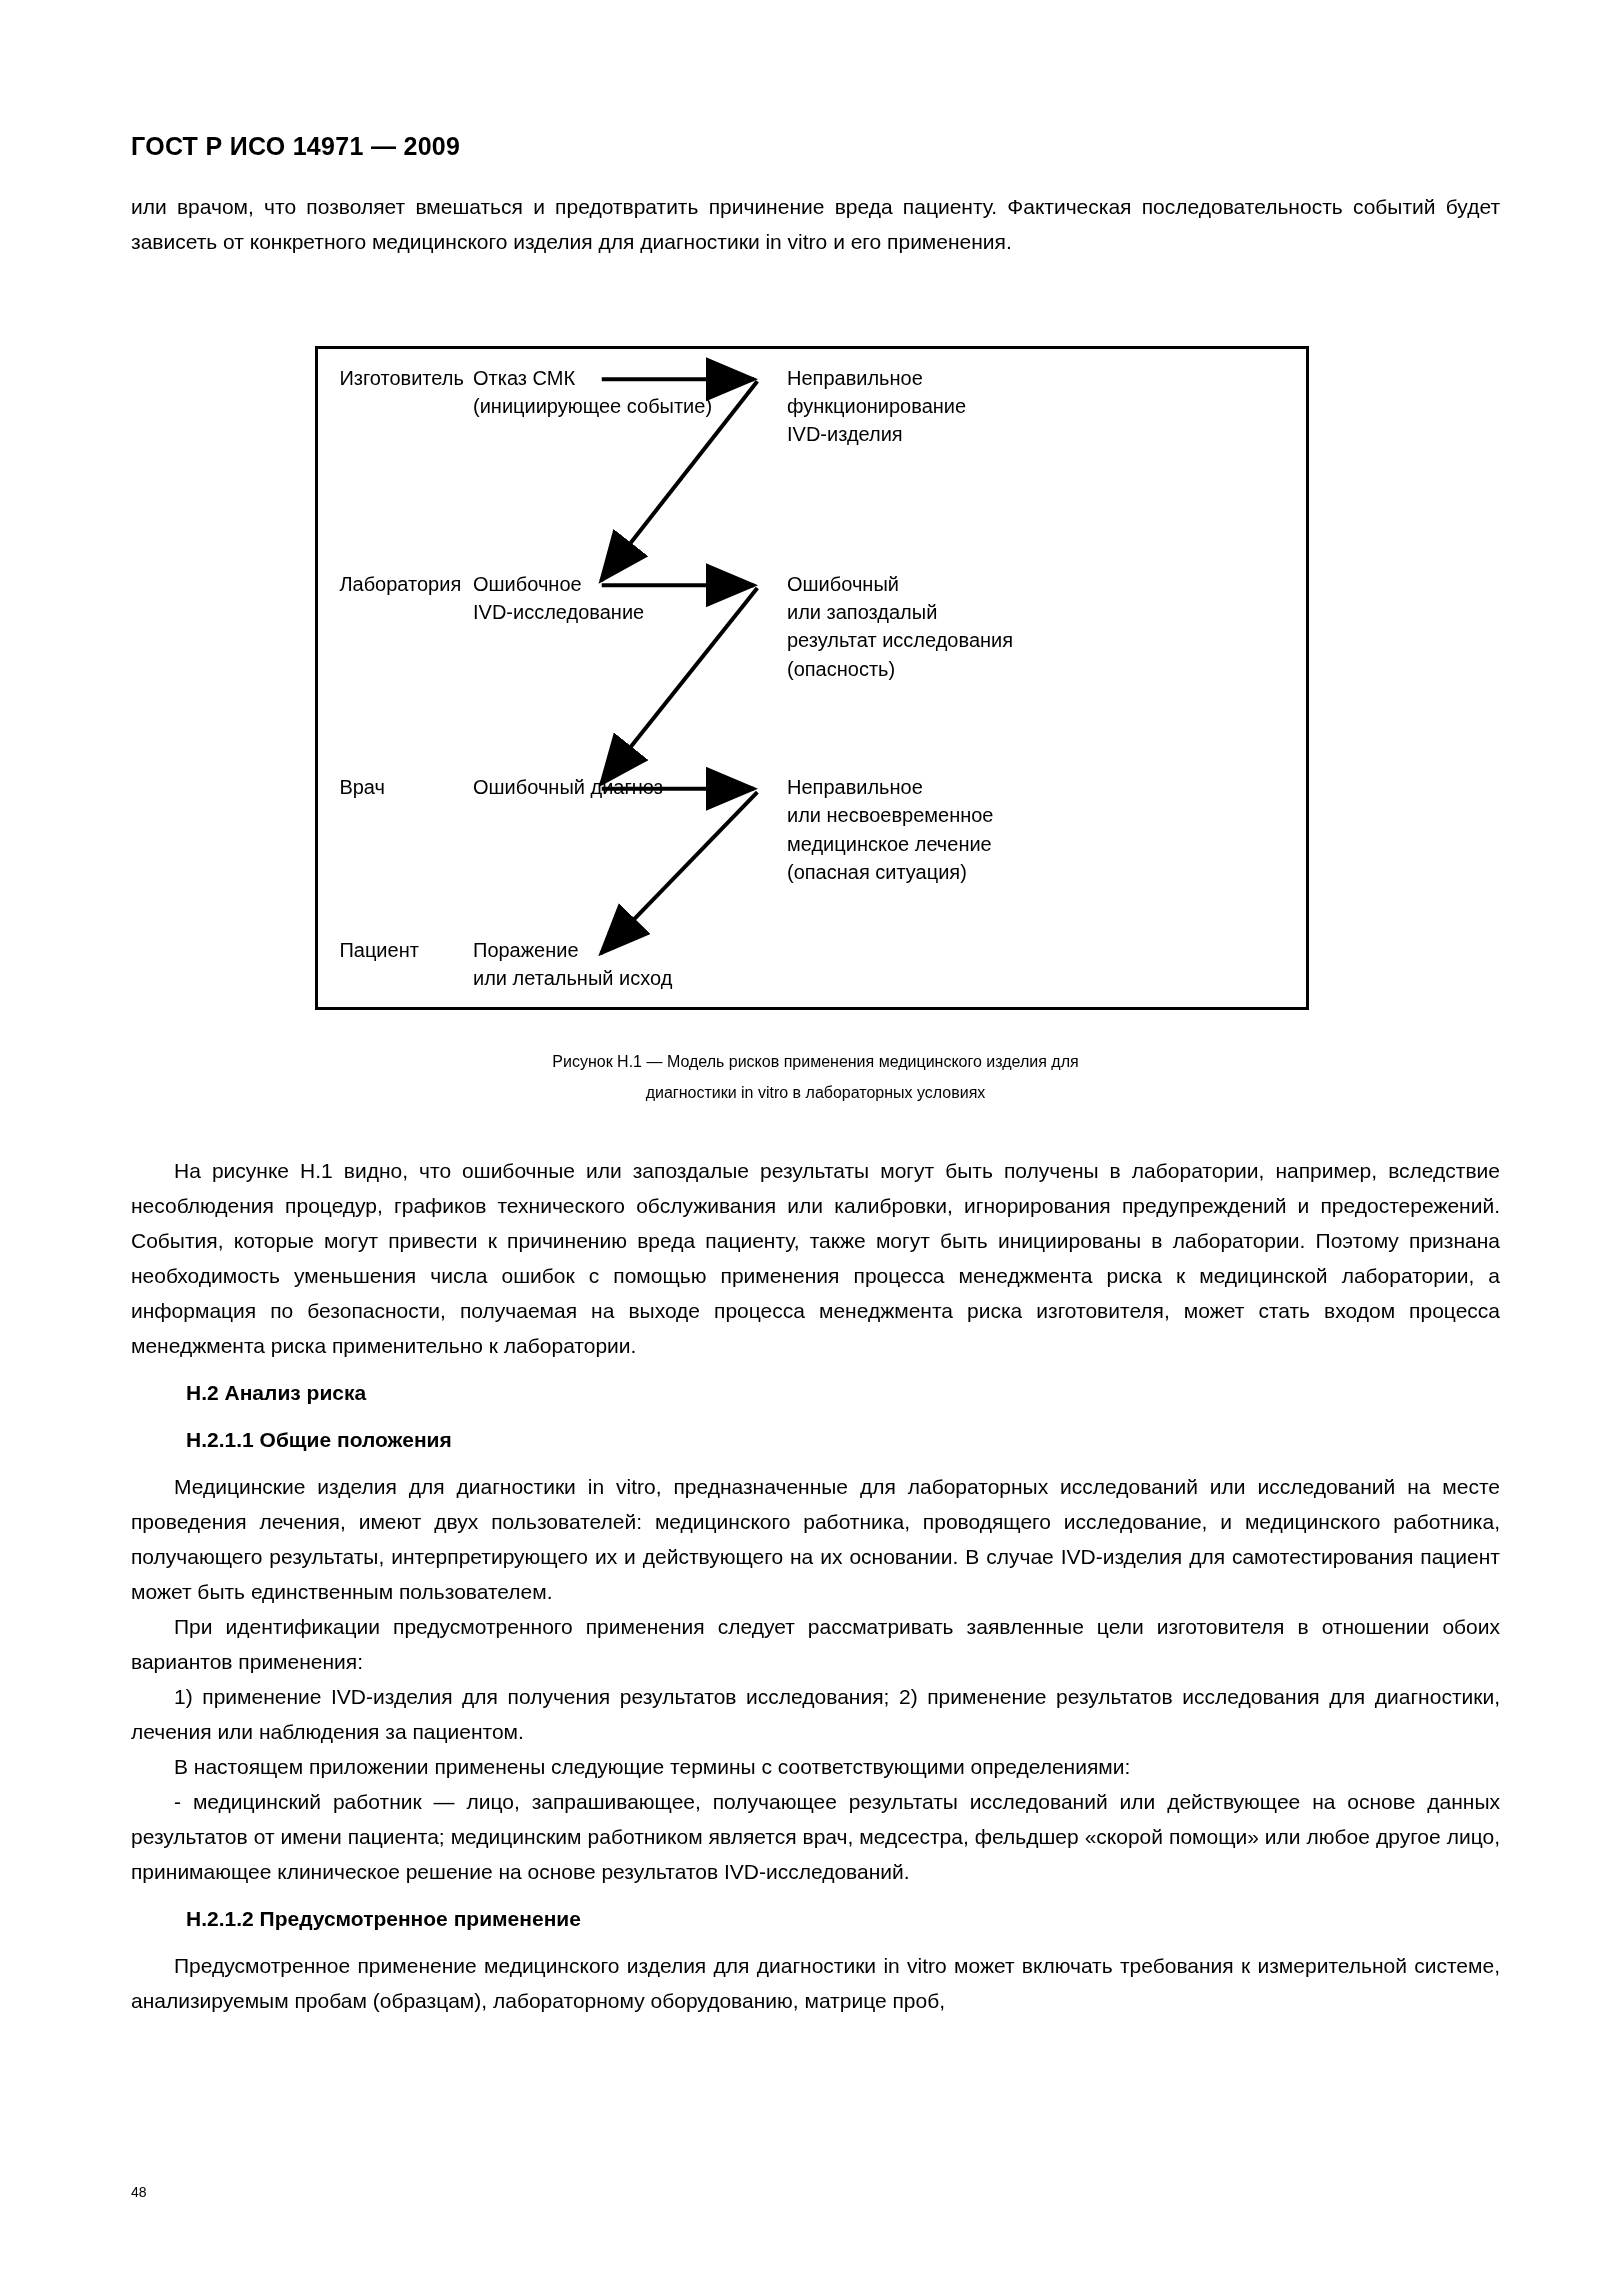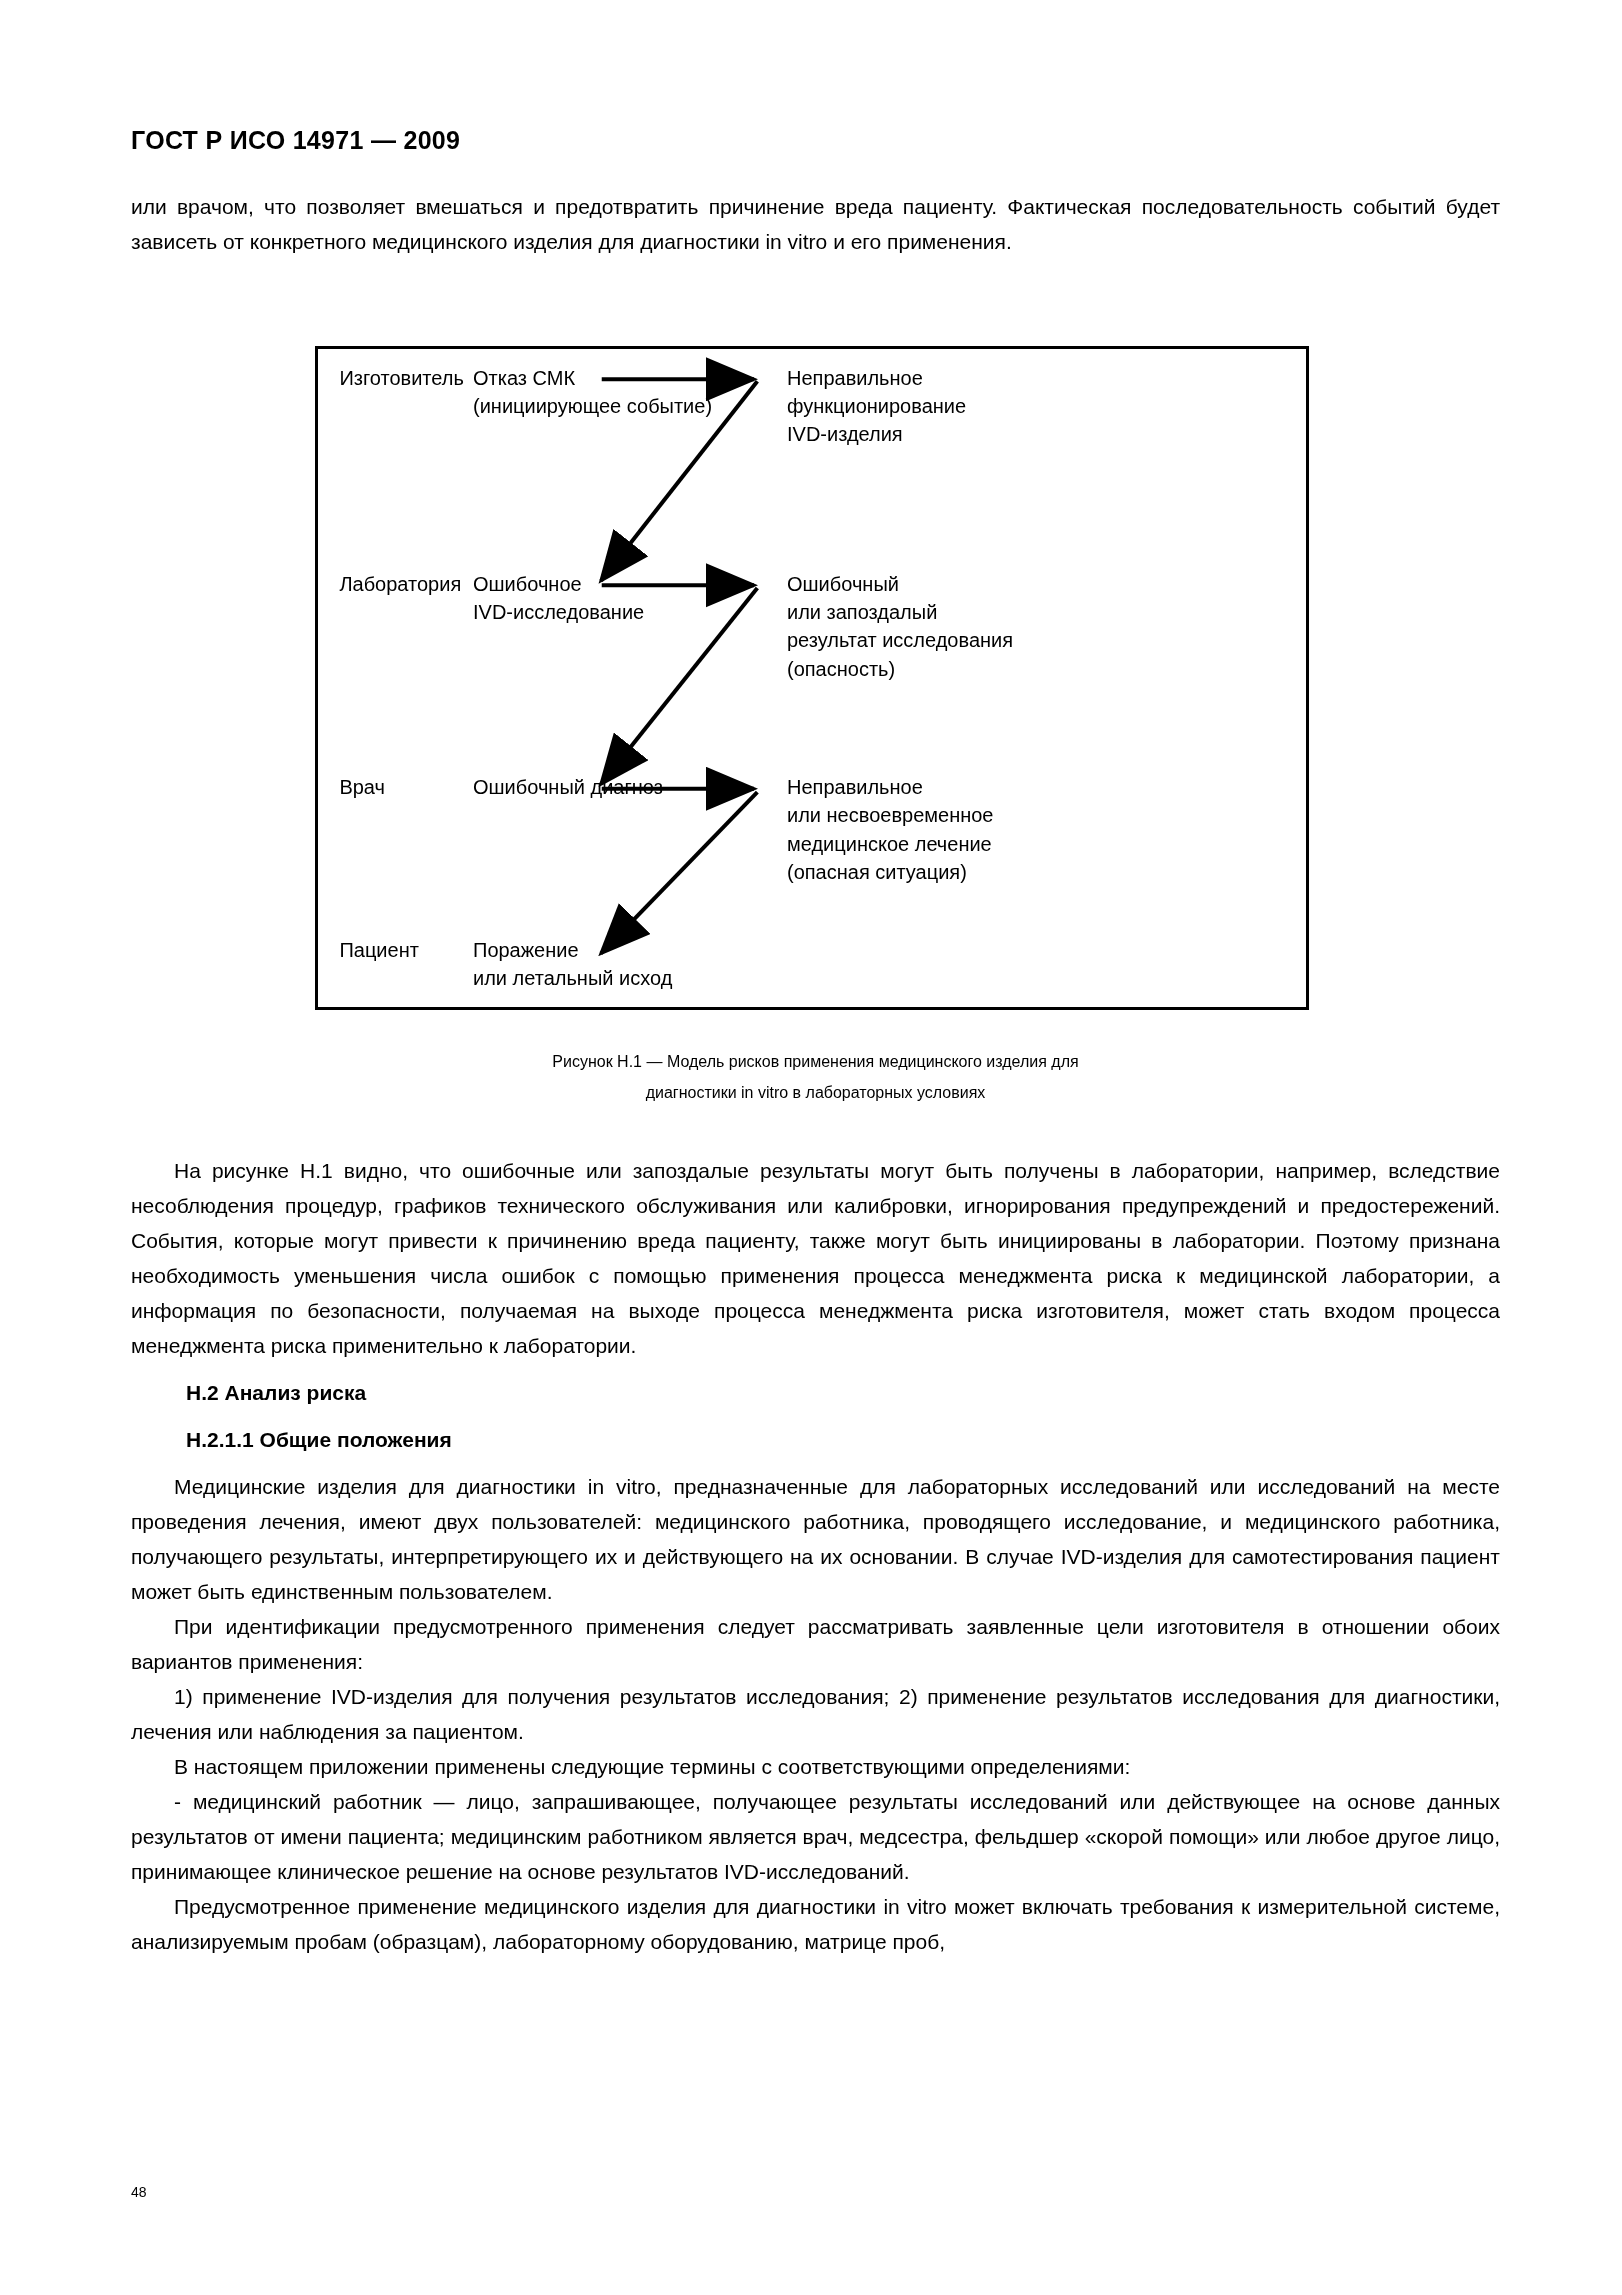--- a/index.html
+++ b/index.html
@@ -18,21 +18,21 @@
     height: 2295px;
     background: #ffffff;
     overflow: hidden;
     box-sizing: border-box;
   }
 
   
   .doc-header {
     position: absolute;
     left: 131px;
-    top: 126px;
+    top: 132px;
     font-size: 25px;
     font-weight: bold;
     letter-spacing: 0.3px;
     white-space: nowrap;
   }
 
   
   .para {
     font-size: 21px;
     line-height: 35px;
@@ -199,20 +199,21 @@
 
     <div class="heading">H.2 Анализ риска</div>
     <div class="heading">H.2.1.1 Общие положения</div>
 
     <p class="para indent">Медицинские изделия для диагностики in vitro, предназначенные для лабораторных исследований или исследований на месте проведения лечения, имеют двух пользователей: медицинского работника, проводящего исследование, и медицинского работника, получающего результаты, интерпретирующего их и действующего на их основании. В случае IVD-изделия для самотестирования пациент может быть единственным пользователем.</p>
     <p class="para indent">При идентификации предусмотренного применения следует рассматривать заявленные цели изготовителя в отношении обоих вариантов применения:</p>
     <p class="para indent">1) применение IVD-изделия для получения результатов исследования; 2) применение результатов исследования для диагностики, лечения или наблюдения за пациентом.</p>
     <p class="para indent">В настоящем приложении применены следующие термины с соответствующими определениями:</p>
     <p class="para indent">- медицинский работник — лицо, запрашивающее, получающее результаты исследований или действующее на основе данных результатов от имени пациента; медицинским работником является врач, медсестра, фельдшер «скорой помощи» или любое другое лицо, принимающее клиническое решение на основе результатов IVD-исследований.</p>
 
+    <div class="heading">H.2.1.2 Предусмотренное применение</div>
 
     <p class="para indent">Предусмотренное применение медицинского изделия для диагностики in vitro может включать требования к измерительной системе, анализируемым пробам (образцам), лабораторному оборудованию, матрице проб,</p>
   </div>
 
   <div class="page-number">48</div>
 
 </div>
 
 
 </body></html>

